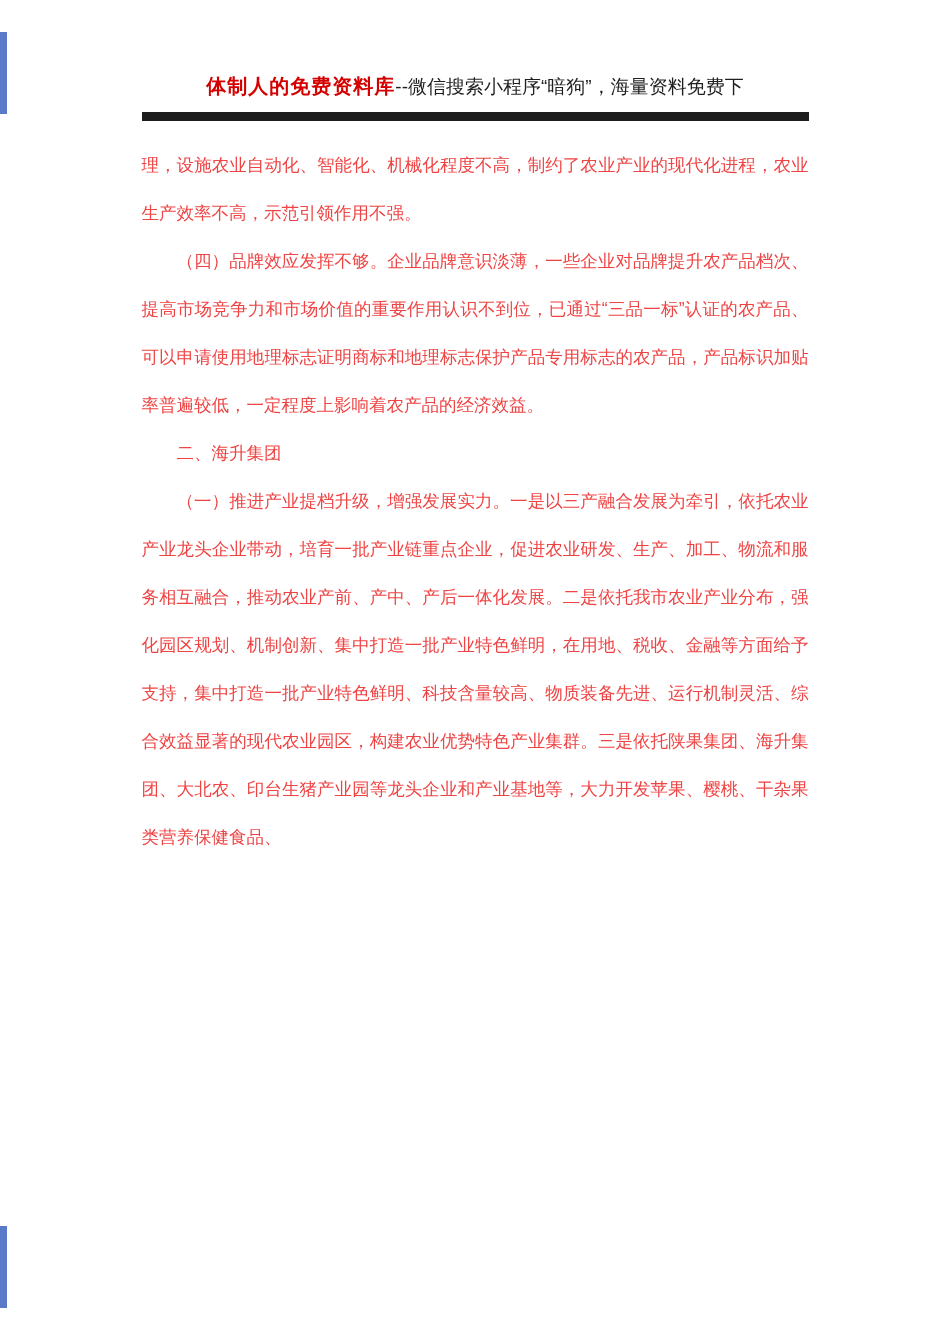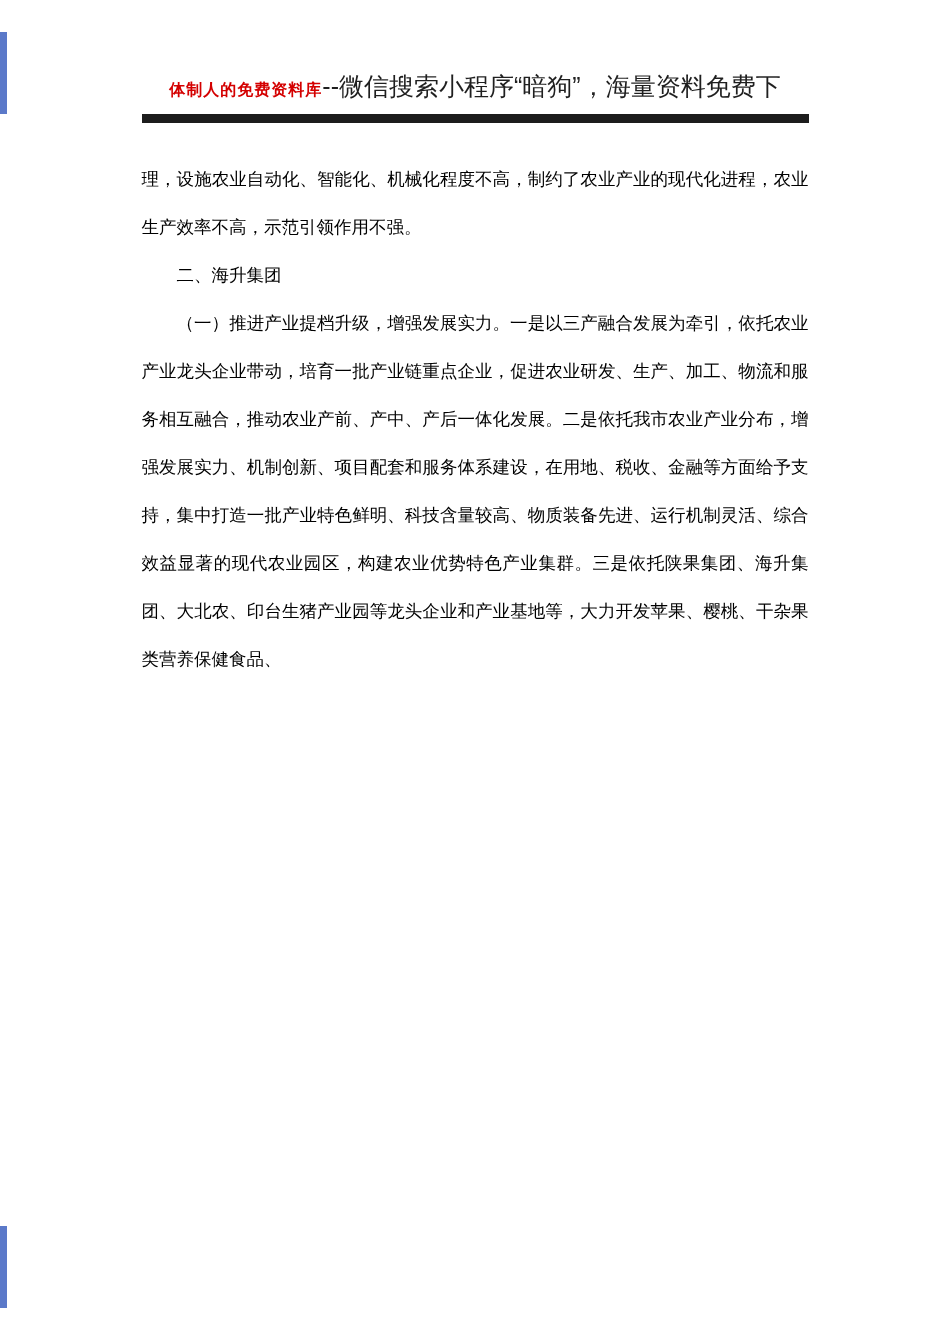--- a/index.html
+++ b/index.html
@@ -23,38 +23,38 @@
     .edge-mark.bottom { bottom: 36px; height: 82px; }
     .doc-header {
       padding-top: 70px;
       text-align: center;
       white-space: nowrap;
       line-height: 32px;
     }
     .brand {
       color: #d40000;
       font-weight: bold;
-      font-size: 16px;
+      font-size: 20px;
       letter-spacing: 1px;
     }
     .tagline {
       color: #1f1f1f;
-      font-size: 25px;
+      font-size: 19px;
     }
     .divider {
       width: 667px;
       height: 9px;
       margin: 8px auto 0 auto;
       background: #1d1d1d;
     }
     .content {
       width: 667px;
-      margin: 16px auto;
+      margin: 4px auto;
       padding-top: 16px;
-      color: #000000;
+      color: #ef4444;
       font-size: 17.5px;
       line-height: 48px;
       text-align: justify;
       text-justify: inter-ideograph;
     }
     .content p { text-indent: 2em; }
     .content p.no-indent { text-indent: 0; }
   </style>
 </head>
 <body>
@@ -63,17 +63,18 @@
 
   <div class="edge-mark top"></div>
   <div class="edge-mark bottom"></div>
 
   <div class="doc-header"><span class="brand">体制人的免费资料库</span><span class="tagline">--微信搜索小程序“暗狗”，海量资料免费下</span></div>
 
   <div class="divider"></div>
 
   <div class="content">
     <p class="no-indent">理，设施农业自动化、智能化、机械化程度不高，制约了农业产业的现代化进程，农业生产效率不高，示范引领作用不强。</p>
+    <p>（四）品牌效应发挥不够。企业品牌意识淡薄，一些企业对品牌提升农产品档次、提高市场竞争力和市场价值的重要作用认识不到位，已通过“三品一标”认证的农产品、可以申请使用地理标志证明商标和地理标志保护产品专用标志的农产品，产品标识加贴率普遍较低，一定程度上影响着农产品的经济效益。</p>
     <p>二、海升集团</p>
-    <p>（一）推进产业提档升级，增强发展实力。一是以三产融合发展为牵引，依托农业产业龙头企业带动，培育一批产业链重点企业，促进农业研发、生产、加工、物流和服务相互融合，推动农业产前、产中、产后一体化发展。二是依托我市农业产业分布，增强发展实力、机制创新、项目配套和服务体系建设，在用地、税收、金融等方面给予支持，集中打造一批产业特色鲜明、科技含量较高、物质装备先进、运行机制灵活、综合效益显著的现代农业园区，构建农业优势特色产业集群。三是依托陕果集团、海升集团、大北农、印台生猪产业园等龙头企业和产业基地等，大力开发苹果、樱桃、干杂果类营养保健食品、</p>
+    <p>（一）推进产业提档升级，增强发展实力。一是以三产融合发展为牵引，依托农业产业龙头企业带动，培育一批产业链重点企业，促进农业研发、生产、加工、物流和服务相互融合，推动农业产前、产中、产后一体化发展。二是依托我市农业产业分布，强化园区规划、机制创新、集中打造一批产业特色鲜明，在用地、税收、金融等方面给予支持，集中打造一批产业特色鲜明、科技含量较高、物质装备先进、运行机制灵活、综合效益显著的现代农业园区，构建农业优势特色产业集群。三是依托陕果集团、海升集团、大北农、印台生猪产业园等龙头企业和产业基地等，大力开发苹果、樱桃、干杂果类营养保健食品、</p>
   </div>
 
 </div>
 
 </body></html>

